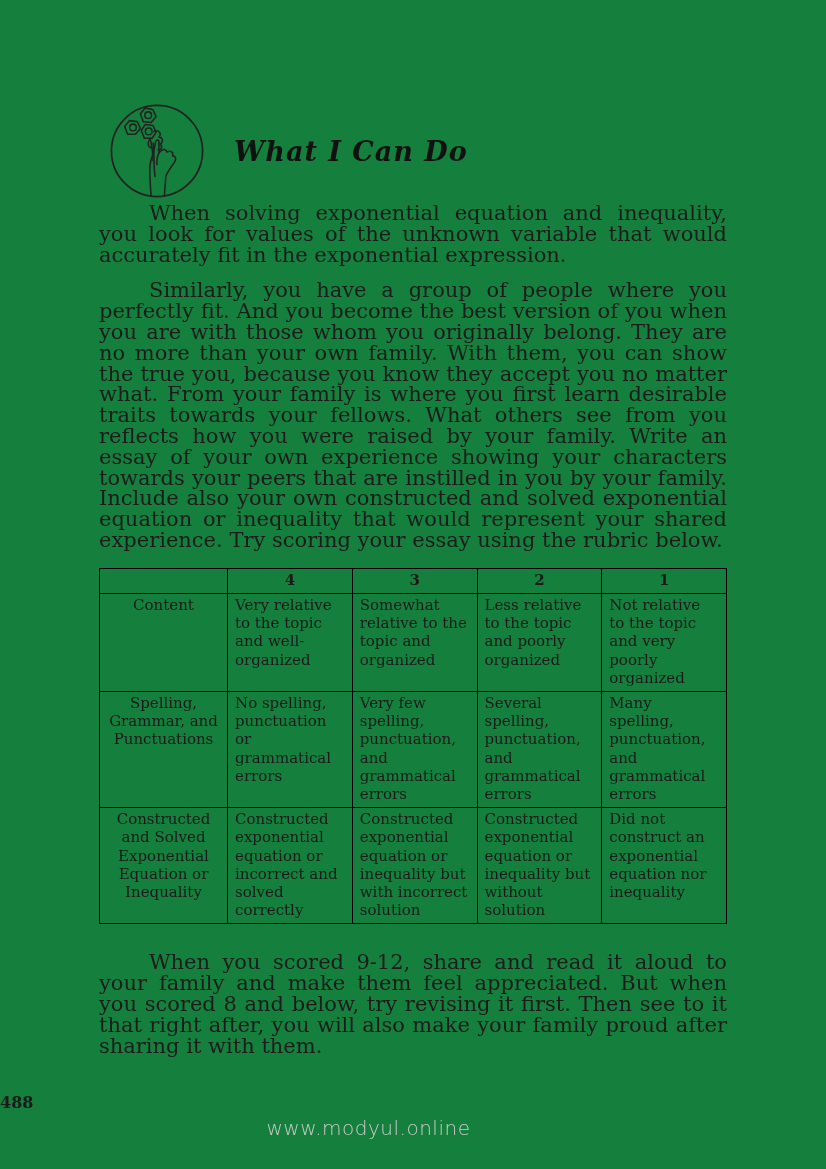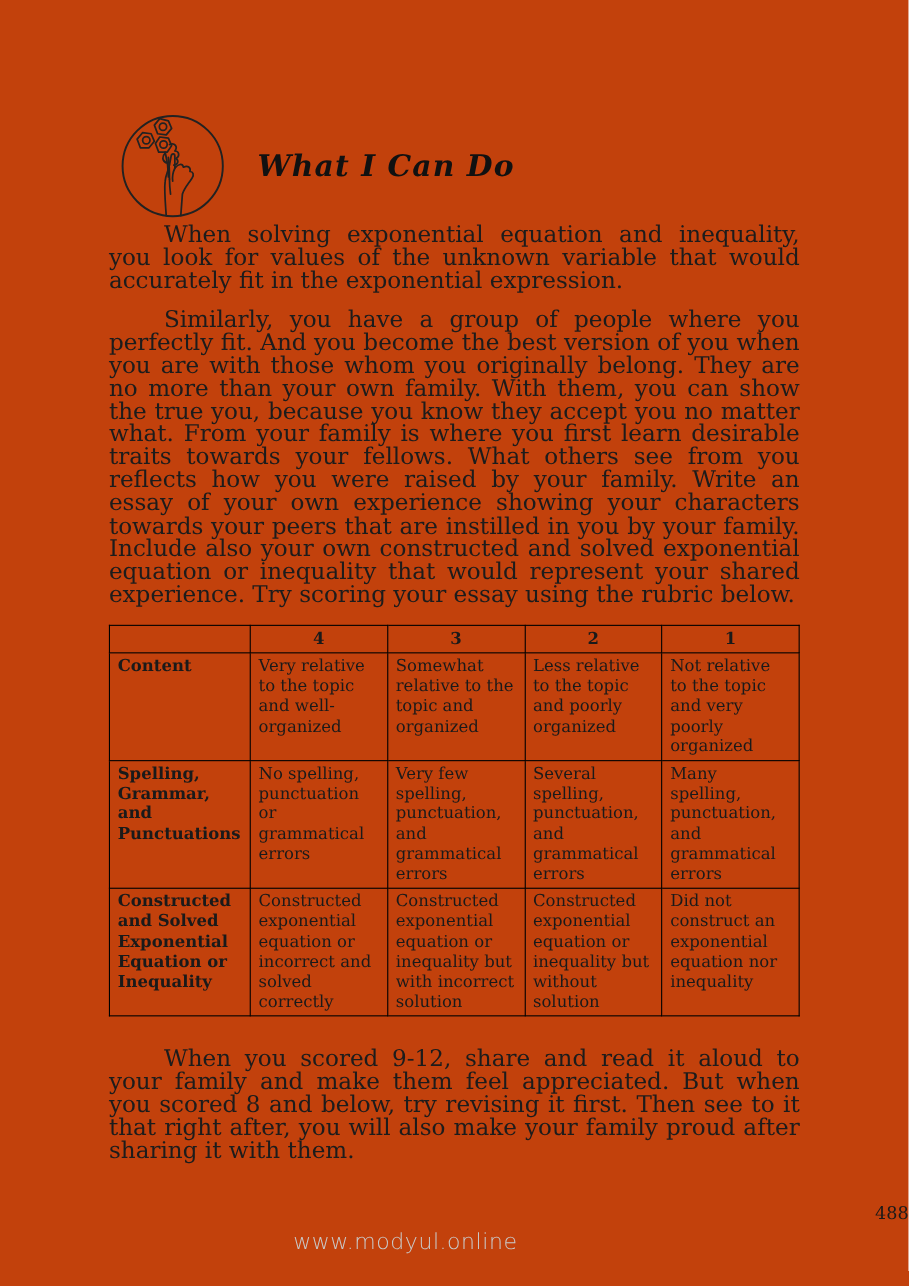--- a/index.html
+++ b/index.html
@@ -1,21 +1,21 @@
 <!DOCTYPE html>
 <html><head>
 <meta charset="utf-8">
 <style>
   * { margin: 0; padding: 0; box-sizing: border-box; }
   html, body { background: #ffffff; }
   .page {
     position: relative;
     width: 826px;
     height: 1169px;
-    background: #c2410c;
+    background: #15803d;
     font-family: "DejaVu Serif", "Liberation Serif", serif;
     color: #1a1a1a;
     overflow: hidden;
   }
   .content {
     position: absolute;
     left: 99px;
     top: 0;
     width: 628px;
   }
@@ -64,33 +64,34 @@
   }
   table.rubric col.c-label { width: 128px; }
   table.rubric col.c-score { width: 124.75px; }
   th.score-head {
     text-align: center;
     font-weight: bold;
     font-size: 16px;
     padding: 1px 0 2px 0;
   }
   td.row-label {
-    text-align: left;
-    font-weight: bold;
+    text-align: center;
+    font-weight: normal;
     padding-top: 3px;
   }
   .closing { margin-top: 28px; }
   .footer-pageno {
     position: absolute;
     left: 0;
     top: 1093px;
     width: 826px;
-    text-align: right;
+    text-align: left;
     font-size: 16px;
     color: #1a1a1a;
+    font-weight: bold;
   }
   .watermark {
     position: absolute;
     left: 0;
     top: 1116px;
     width: 737px;
     text-align: center;
     font-family: "DejaVu Sans", "Liberation Sans", sans-serif;
     font-size: 20px;
     font-weight: 300;

